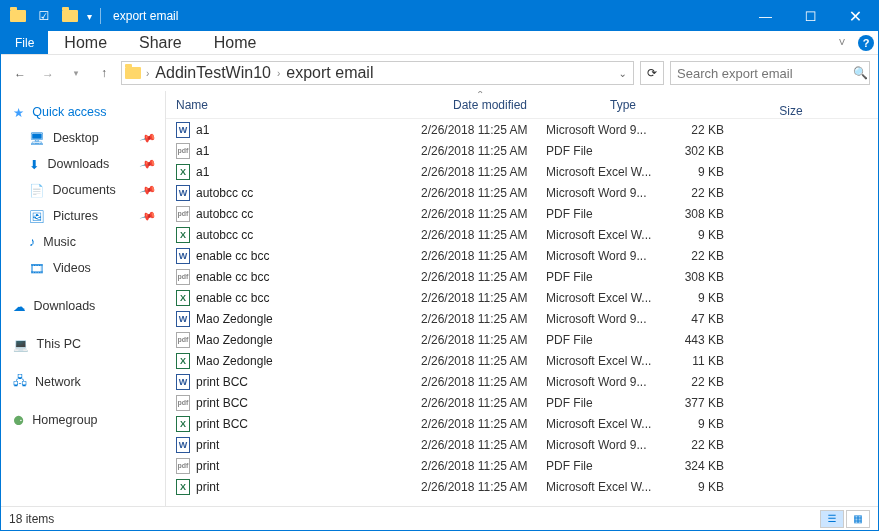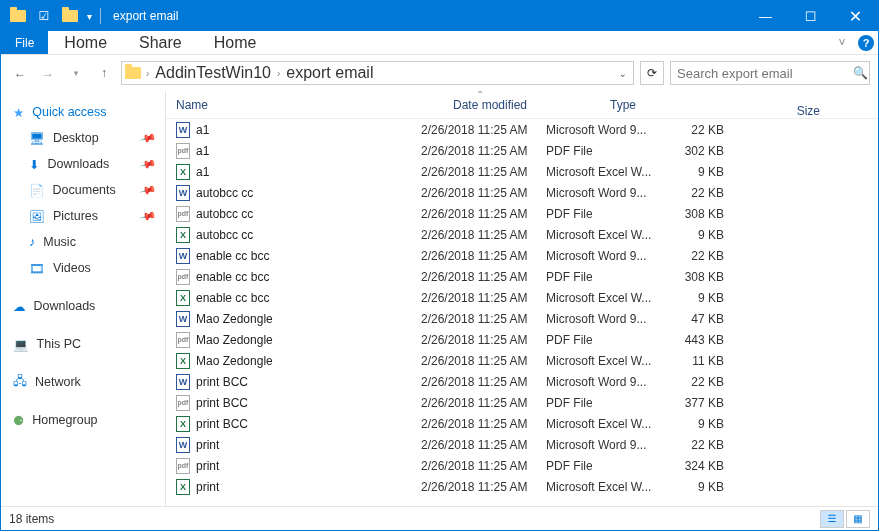--- a/index.html
+++ b/index.html
@@ -48,21 +48,21 @@
   .side-sep { height:12px;}
   .quick { color:#0078d7;}
   .star { color:#40a0ff;}
 
   
   .listarea { flex:1; display:flex; flex-direction:column; overflow:hidden;}
   .headers { display:flex; height:28px; align-items:center; border-bottom:1px solid #eee; color:#2a4a7a; font-size:12px;gap:32px;}
   .col-name{width:255px; padding-left:10px;}
   .col-date{width:125px;}
   .col-type{width:120px;}
-  .col-size{width:70px; text-align:right; padding-right:12px;margin-top:12px;}
+  .col-size{width:70px; text-align:center; padding-right:12px;margin-top:12px;}
   .sort-arrow{position:absolute; left: 310px; top:-2px; color:#888; font-size:10px;}
   .headers{position:relative;}
   .rows{flex:1; overflow-y:auto;}
   .row{display:flex; height:21px; align-items:center; font-size:12px; color:#222;}
   .row .rname{width:255px; padding-left:10px; display:flex; align-items:center; gap:6px; white-space:nowrap; overflow:hidden;}
   .row .rdate{width:125px; color:#333;}
   .row .rtype{width:120px; color:#333; white-space:nowrap; overflow:hidden; text-overflow:ellipsis;}
   .row .rsize{width:70px; text-align:right; padding-right:12px; color:#333;}
 
   

